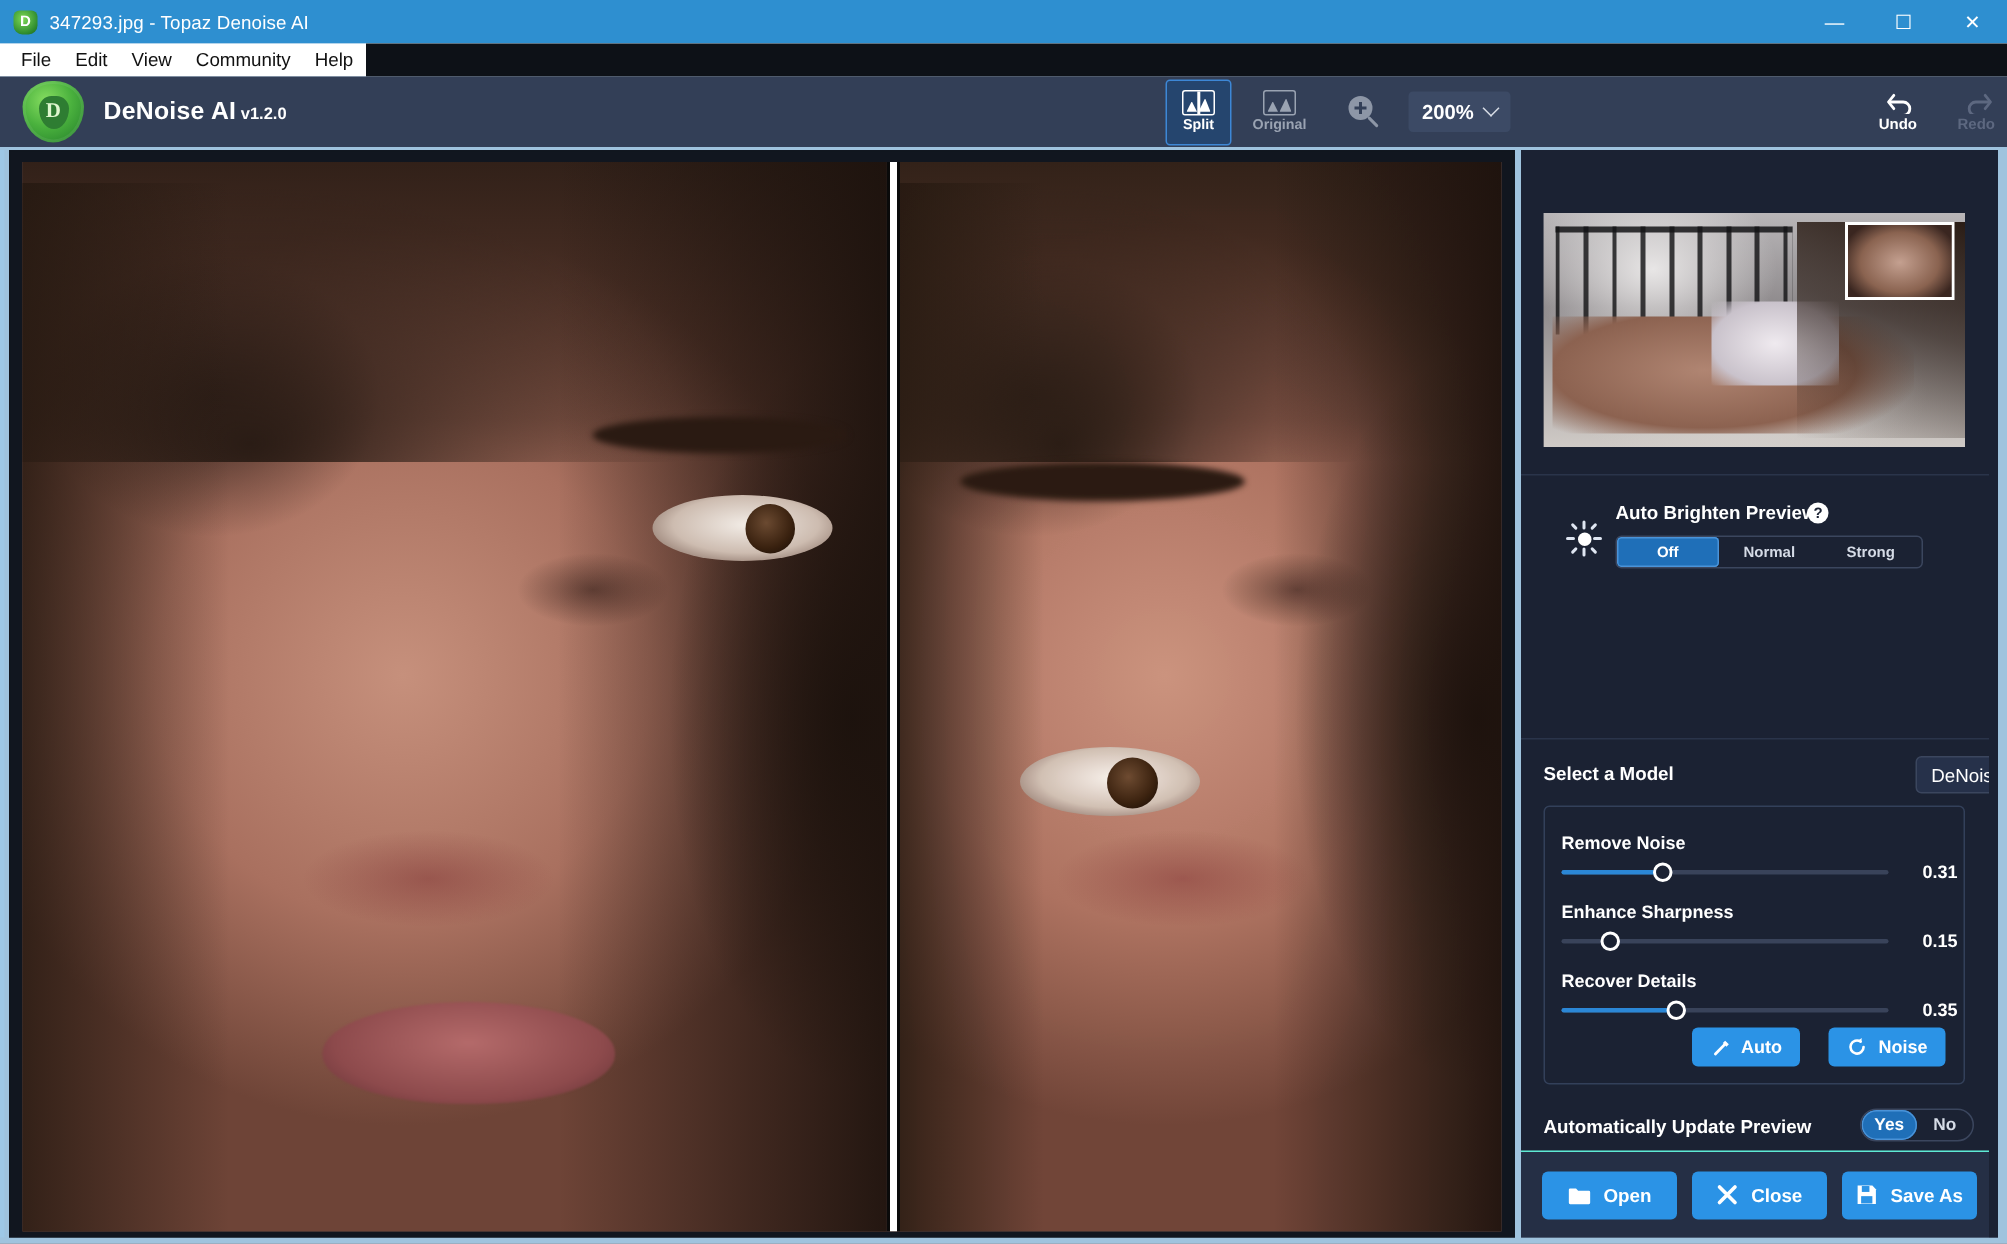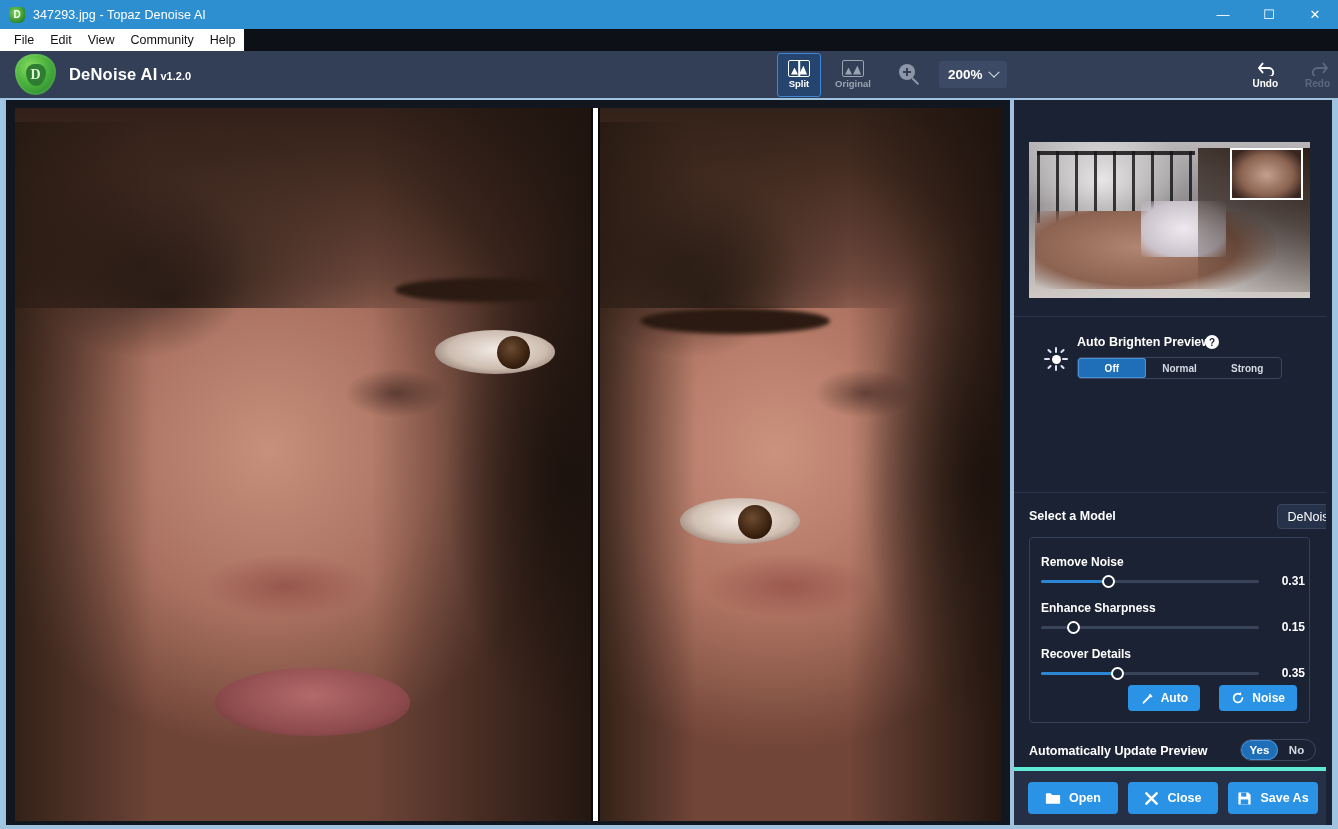--- a/index.html
+++ b/index.html
@@ -259,21 +259,21 @@
     position: absolute; right: 16px; top: 2px; width: 76px; height: 22px;
     border: 1px solid #3b465e; border-radius: 11px; display: flex; overflow: hidden;
   }
   .toggle-opt { flex: 1; display: flex; align-items: center; justify-content: center;
     font-size: 11.5px; font-weight: bold; color: #d5dbe6; cursor: pointer; }
   .toggle-opt.on { background: #1f6fb8; color: #ffffff; border-radius: 11px;
                    box-shadow: inset 0 0 0 1px #4a93d8; }
 
   .footer {
     position: absolute; left: 0; bottom: 0; width: 318px; height: 58px;
-    background: #252f45; border-top: 4px solid #5eead4;
+    background: #252f45; border-top: 1px solid #5eead4;
     display: flex; align-items: center; justify-content: center; gap: 10px;
   }
   .btn-foot {
     width: 90px; height: 32px; border-radius: 4px; background: #2b93e6;
     display: flex; align-items: center; justify-content: center; gap: 8px;
     font-size: 12.5px; font-weight: bold; color: #ffffff; cursor: pointer; border: none;
   }
 
   
   .dropdown {

